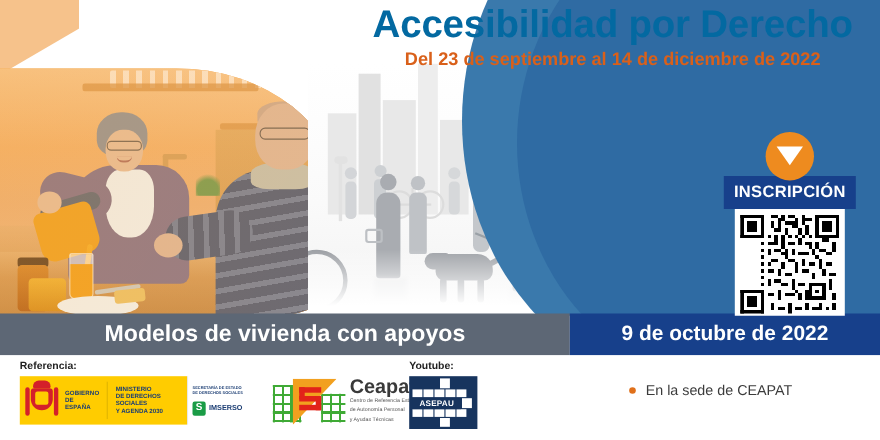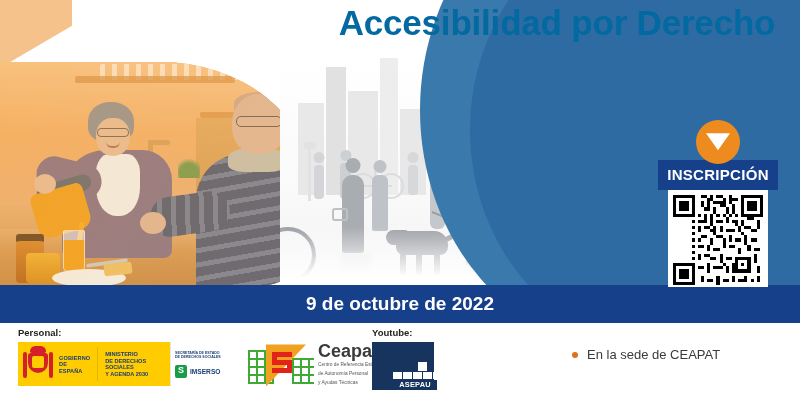--- a/index.html
+++ b/index.html
@@ -413,21 +413,21 @@
   .s-red i {
     position:absolute; background:#e2231a; display:block;
   }
   .ceapat-txt { margin-left:4px; }
   .ceapat-txt .nm { font-size:18px; font-weight:bold; color:#3a3a3a; line-height:1; }
   .ceapat-txt .sub { font-size:4.8px; color:#555; line-height:1.45; margin-top:2px; }
 
   
   .asepau {
     position:absolute; left:372px; top:19px;
-    width:62px; height:48px; background:#17345e; padding:20px;
+    width:62px; height:48px; background:#17345e; padding:2px;
   }
   .asp-grid {
     position:relative; width:100%; height:100%;
   }
   .asp-cell { position:absolute; background:#ffffff; }
   .asp-txt {
     position:absolute; left:1px; top:18px; width:44px; height:10px;
     background:#17345e; color:#ffffff; font-size:7.4px; font-weight:bold;
     letter-spacing:.2px; text-align:center; line-height:10px;
   }
@@ -716,33 +716,37 @@
               <rect x="20" y="9" width="1" height="1"></rect>
             <rect x="16" y="22" width="1" height="1"></rect>
               <rect x="12" y="11" width="1" height="1"></rect>
           </g>
         </svg>
       </div>
     </div>
 
     <div class="title-wrap">
       <div class="title">Accesibilidad por Derecho</div>
+      <div class="subtitle">Del 23 de septiembre al 14 de diciembre de 2022</div>
     </div>
 
   </div>
 
   <div class="midbar">
+    <div class="midbar-left">
+      <span>Modelos de vivienda con apoyos</span>
+    </div>
     <div class="midbar-right">
       <span>9 de octubre de 2022</span>
     </div>
   </div>
 
   <div class="footer">
 
-    <div class="f-label organizan">Personal:</div>
+    <div class="f-label organizan">Referencia:</div>
     <div class="f-label colabora">Youtube:</div>
 
     <div class="logos-row">
 
       <div class="gob">
         <div class="coa">
           <span class="crown"></span>
           <span class="pillar l"></span>
           <span class="pillar r"></span>
           <span class="shield"></span>

